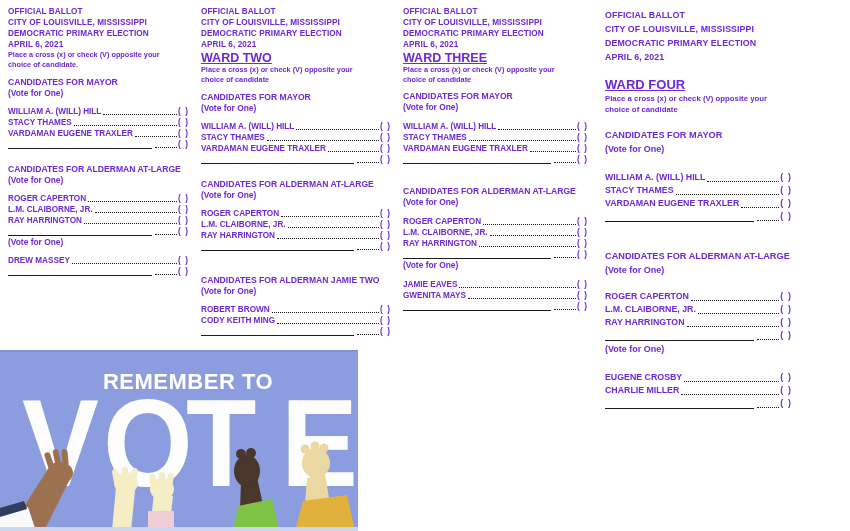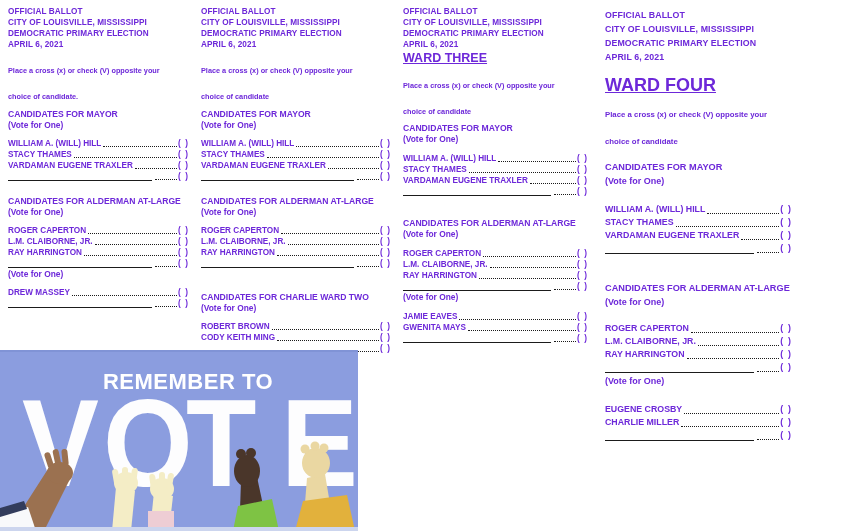--- a/index.html
+++ b/index.html
@@ -11,23 +11,23 @@
   .b0{left:8px;  top:6px; width:180px;}
   .b1{left:201px;top:6px; width:189px;}
   .b2{left:403px;top:6px; width:184px;}
   .b3{left:605px;top:8px; width:186px;}
 
   .hl{font-size:8.2px;line-height:11px;letter-spacing:.1px;white-space:nowrap;}
   .b3 .hl{font-size:8.8px;line-height:14px;}
 
   .ward{font-size:12.5px;line-height:14px;text-decoration:underline;margin-top:1px;white-space:nowrap;}
   .b2 .ward{}
-  .b3 .ward{font-size:18px;line-height:16px;margin-top:13px;}
-
-  .ins{font-size:7.3px;line-height:9.5px;white-space:nowrap;margin-top:16px;}
+  .b3 .ward{font-size:13px;line-height:16px;margin-top:13px;}
+
+  .ins{font-size:7.3px;line-height:9.5px;white-space:nowrap;}
   .b3 .ins{font-size:7.8px;line-height:11px;}
 
   .st{font-size:8.6px;line-height:11px;white-space:nowrap;}
   .sv{font-size:8.4px;line-height:11px;}
   .b3 .st{font-size:9.2px;line-height:14px;}
   .b3 .sv{font-size:9px;line-height:14px;}
 
   .sec-mayor{margin-top:8px;}
   .sec-atl{margin-top:14px;}
   .sec-ward{margin-top:23px;}
@@ -137,20 +137,21 @@
           <span class="bx">(  )</span>
         </div>
     </div>
   </div>
 
   <div class="ballot b1">
     <div class="hl">OFFICIAL BALLOT</div>
     <div class="hl">CITY OF LOUISVILLE, MISSISSIPPI</div>
     <div class="hl">DEMOCRATIC PRIMARY ELECTION</div>
     <div class="hl">APRIL 6, 2021</div>
+    <div class="ward">WARD TWO</div>
     <div class="ins">Place a cross (x) or check (V) opposite your</div>
     <div class="ins">choice of candidate</div>
 
     <div class="st sec-mayor">CANDIDATES FOR MAYOR</div>
     <div class="sv">(Vote for One)</div>
     <div class="rg rg1">
       <div class="row">
           <span class="nm">WILLIAM A. (WILL) HILL</span>
           <span class="ld"></span>
           <span class="bx">(  )</span>
@@ -190,21 +191,21 @@
           <span class="ld"></span>
           <span class="bx">(  )</span>
         </div>
       <div class="row">
           <span class="wl"></span>
           <span class="dt"></span>
           <span class="bx">(  )</span>
         </div>
     </div>
 
-    <div class="st sec-ward">CANDIDATES FOR CHARLIE WARD TWO</div>
+    <div class="st sec-ward">CANDIDATES FOR ALDERMAN JAMIE TWO</div>
     <div class="sv">(Vote for One)</div>
     <div class="rg rg3">
       <div class="row">
           <span class="nm">ROBERT BROWN</span>
           <span class="ld"></span>
           <span class="bx">(  )</span>
         </div>
       <div class="row">
           <span class="nm">CODY KEITH MING</span>
           <span class="ld"></span>

